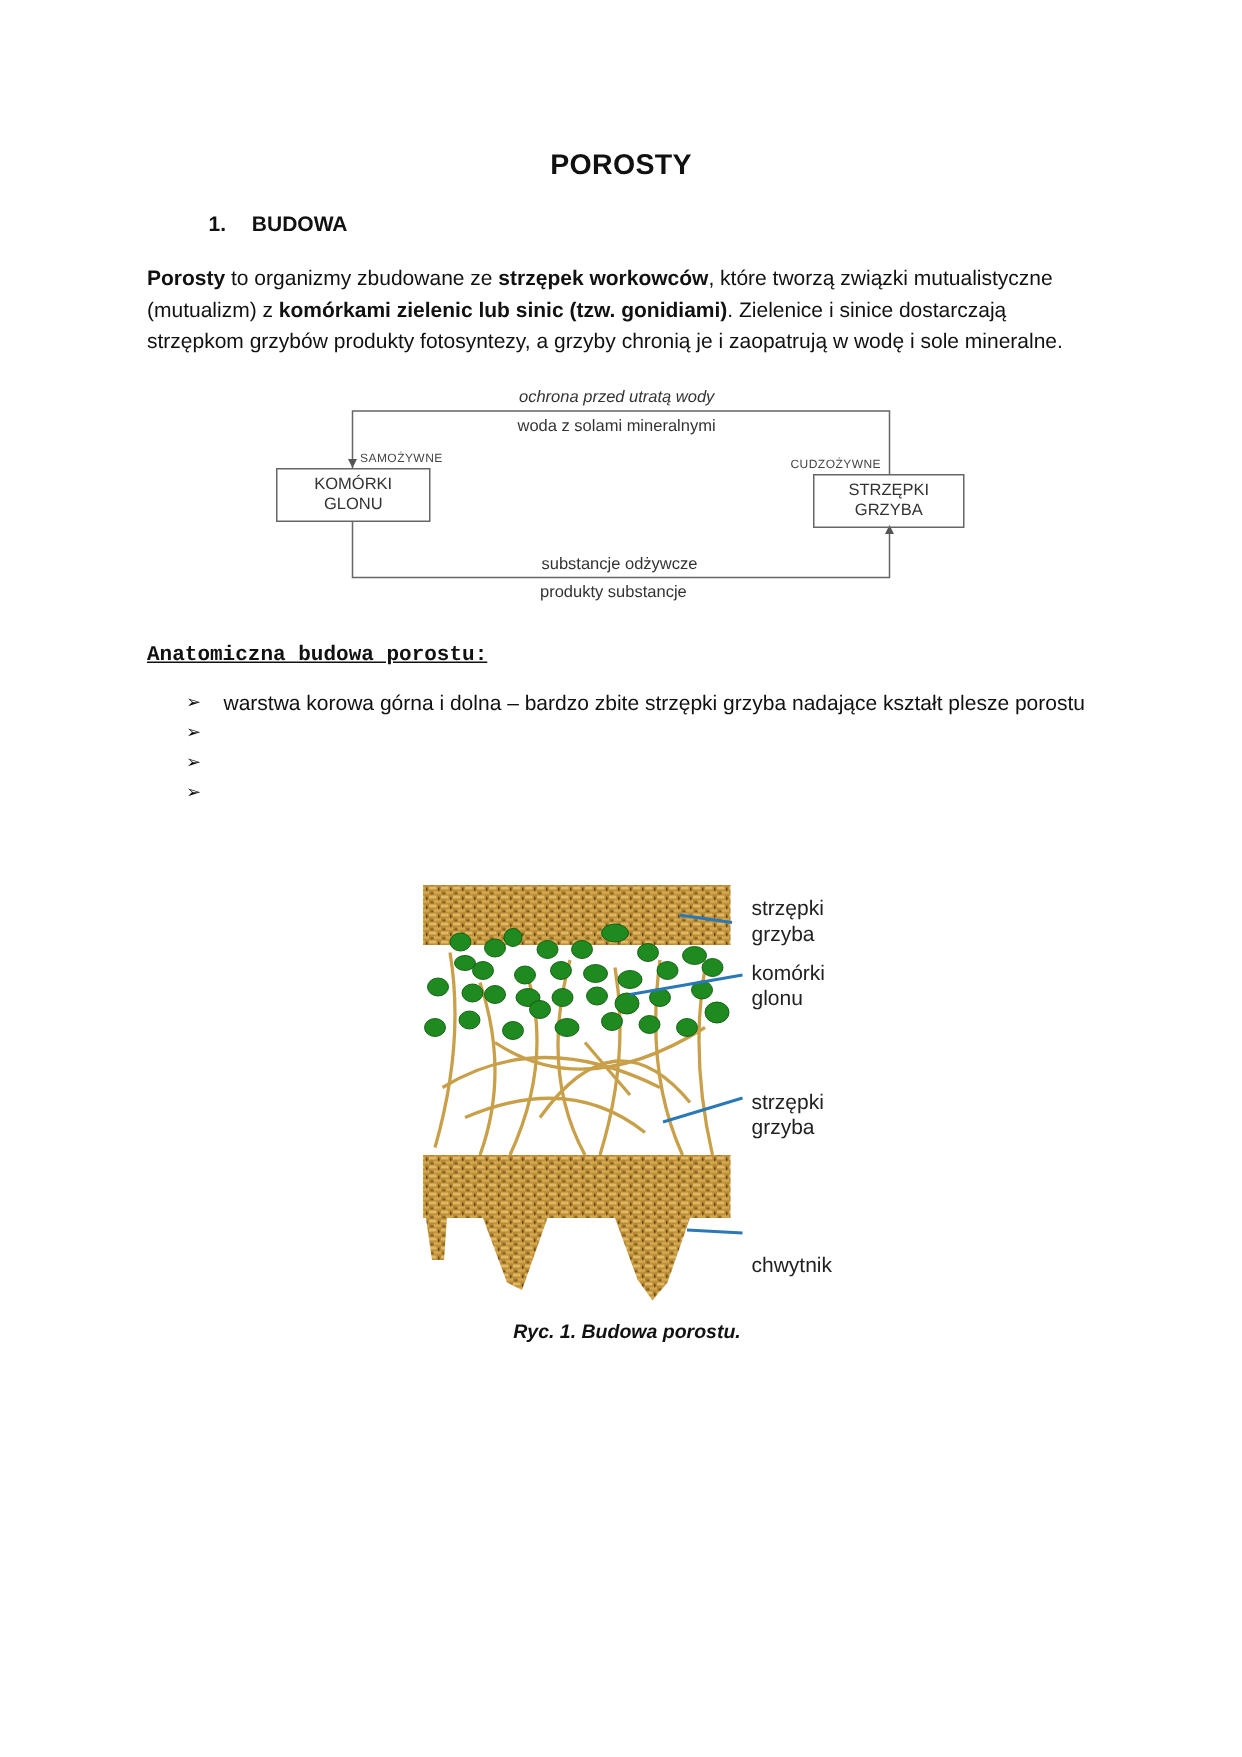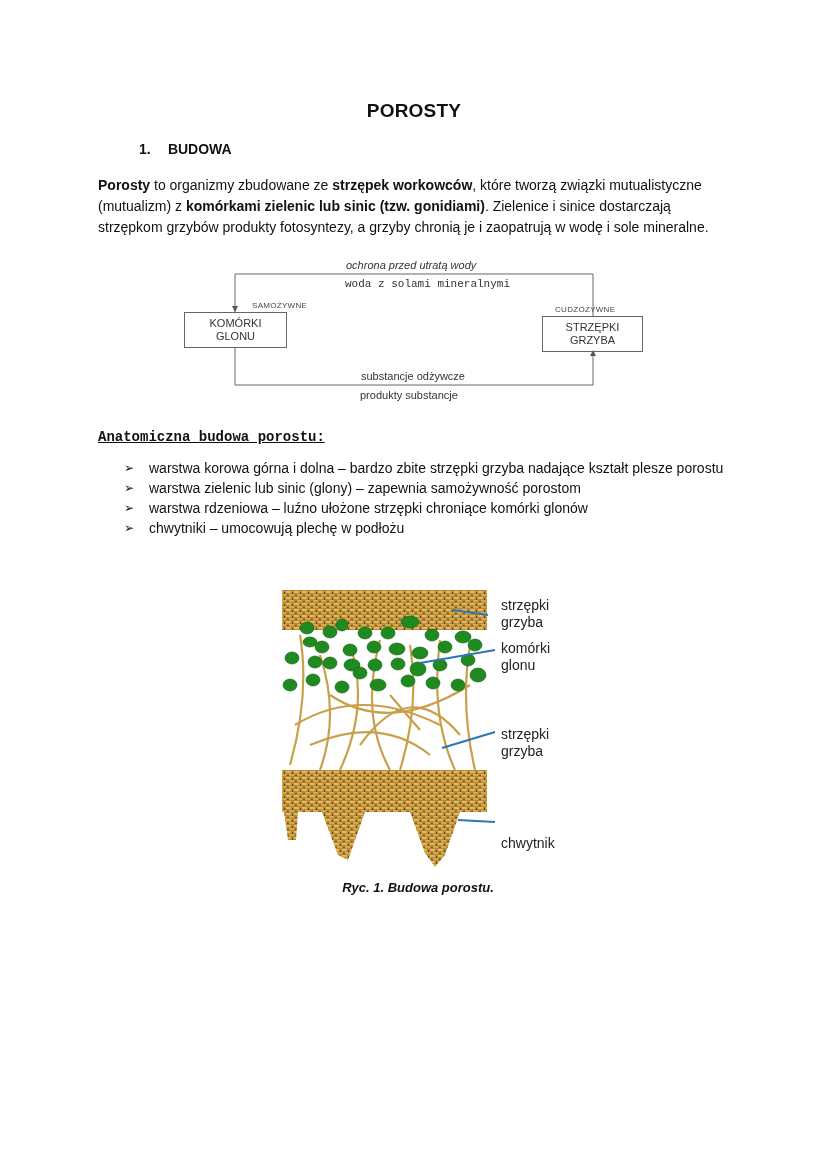--- a/index.html
+++ b/index.html
@@ -41,23 +41,23 @@
 <div class="flow">
   <svg width="470" height="160">
 
     <polyline points="55,62 55,24 413,24 413,66" fill="none" stroke="#666" stroke-width="1"></polyline>
     <polygon points="52,56 58,56 55,62" fill="#555"></polygon>
 
     <polyline points="55,98 55,135 413,135 413,102" fill="none" stroke="#666" stroke-width="1"></polyline>
     <polygon points="410,106 416,106 413,100" fill="#555"></polygon>
   </svg>
   <div class="lbl" style="left:166px; top:9px;font-style:italic;">ochrona przed utratą wody</div>
-  <div class="lbl" style="left:165px; top:28px;font-family:Liberation Mono, monospace;">woda z solami mineralnymi</div>
-  <div class="small" style="left:60px; top:51px;margin-left:12px;">SAMOŻYWNE</div>
-  <div class="small" style="left:347px; top:55px;margin-left:28px;">CUDZOŻYWNE</div>
+  <div class="lbl" style="left:165px; top:28px;">woda z solami mineralnymi</div>
+  <div class="small" style="left:60px; top:51px;">SAMOŻYWNE</div>
+  <div class="small" style="left:347px; top:55px;">CUDZOŻYWNE</div>
   <div class="box" style="left:4px; top:62px; width:103px; height:36px;">
     <span>KOMÓRKI</span>
     <span>GLONU</span>
   </div>
   <div class="box" style="left:362px; top:66px; width:101px; height:36px;">
     <span>STRZĘPKI</span>
     <span>GRZYBA</span>
   </div>
   <div class="lbl" style="left:181px; top:120px;">substancje odżywcze</div>
   <div class="lbl" style="left:180px; top:139px;">produkty substancje</div>
@@ -65,29 +65,26 @@
 
 <div class="anat-heading">Anatomiczna budowa porostu:</div>
 
 <ul class="bullets">
   <li>
       <span class="arrow">➢</span>
       <span>warstwa korowa górna  i dolna – bardzo zbite strzępki grzyba nadające kształt plesze porostu</span>
     </li>
   <li>
       <span class="arrow">➢</span>
-      <span>warstwa zielenic lub sinic (glony) – zapewnia samożywność porostom</span>
     </li>
   <li>
       <span class="arrow">➢</span>
-      <span>warstwa rdzeniowa – luźno ułożone strzępki chroniące komórki glonów</span>
     </li>
   <li>
       <span class="arrow">➢</span>
-      <span>chwytniki – umocowują plechę w podłożu</span>
     </li>
 </ul>
 
 <div class="figure">
   <svg width="300" height="290">
     <defs>
       <pattern id="hy" width="8" height="6" patternUnits="userSpaceOnUse">
         <rect width="8" height="6" fill="#b98a36"></rect>
         <rect x="0" y="0" width="5" height="2" fill="#e0b861"></rect>
         <rect x="3" y="3" width="5" height="2" fill="#d6a94e"></rect>

